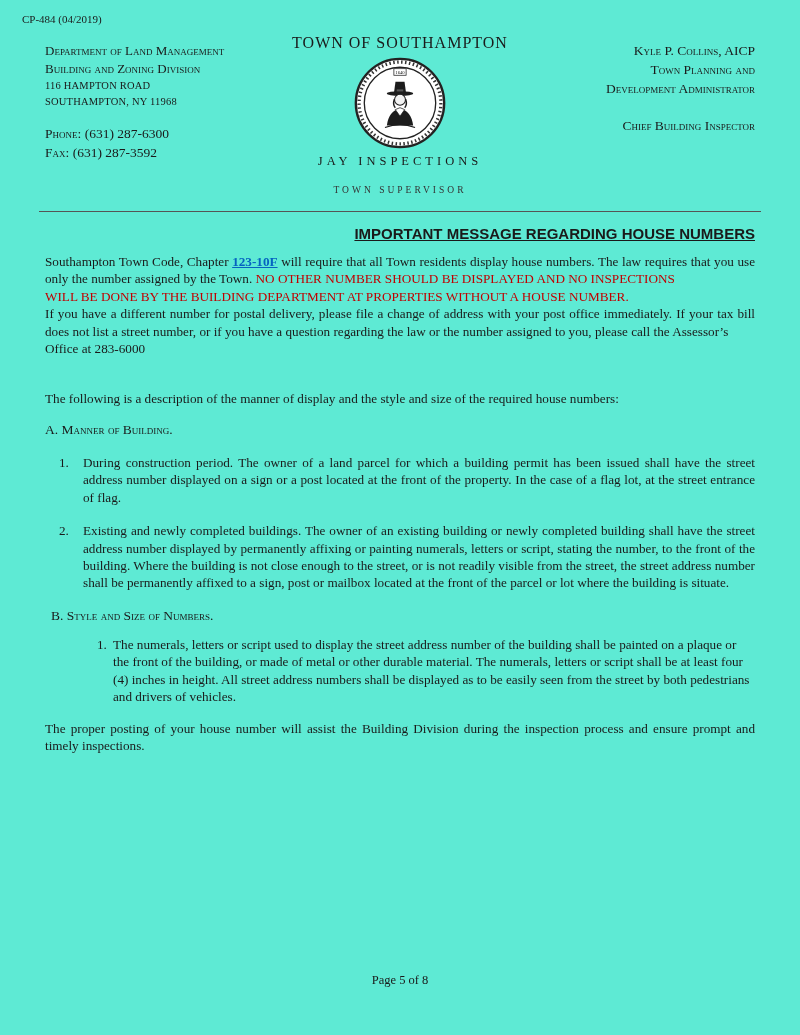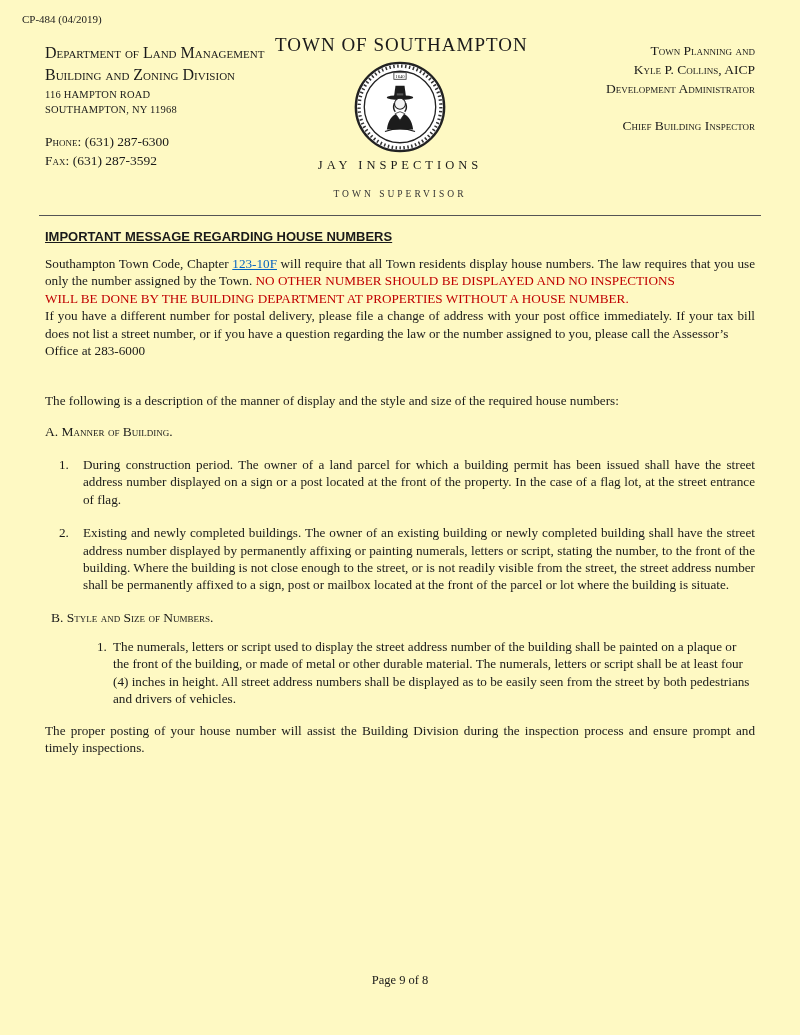--- a/index.html
+++ b/index.html
@@ -1,51 +1,51 @@
 <!DOCTYPE html>
 <html style="--red: #C00000; --link: #0563C1; --text: #1a1a1a;"><head>
 <meta charset="utf-8">
 <style>
   * { margin:0; padding:0; box-sizing:border-box; }
   html,body { background:#e9e9e9; }
   .page {
-    width:800px; height:1035px; margin:0 auto; background:#fef9c3;
+    width:800px; height:1035px; margin:0 auto; background:#5eead4;
     position:relative; overflow:hidden;
     font-family:"Liberation Serif", serif;
     color:var(--text, #1a1a1a);
     padding:14px 45px 0 45px;
   }
   .form-code { position:absolute; top:13px; left:22px; font-size:11px; }
 
   
   .header { display:grid; grid-template-columns:1fr 250px 1fr; margin-top:20px; }
   .h-left { padding-top:8px; }
   .sc { font-variant:small-caps; }
-  .h-left .dept { font-size:16px; line-height:1.4; }
+  .h-left .dept { font-size:13px; line-height:1.4; }
   .h-left .addr { font-size:10.5px; line-height:1.45; letter-spacing:.2px; }
   .h-left .contact { margin-top:16px; font-size:13.5px; line-height:1.4; }
   .h-center { text-align:center; }
-  .town-title { font-size:19px; letter-spacing:1px; margin-bottom:4px; white-space:nowrap; }
+  .town-title { font-size:16px; letter-spacing:1px; margin-bottom:4px; white-space:nowrap; }
   .seal-wrap { margin:0 auto; width:94px; height:94px; }
   .sup-name { font-size:12.5px; letter-spacing:4px; margin-top:4px; white-space:nowrap; }
   .sup-title { font-size:9.5px; letter-spacing:3px; margin-top:16px; color:#333; white-space:nowrap; }
   .h-right { padding-top:8px; text-align:right; font-size:13.5px; line-height:1.4; }
   .h-right .grp2 { margin-top:18px; }
   .divider { border:none; border-top:1px solid #555; margin:16px -6px 0 -6px; }
 
   
   .doc-title {
-    text-align:left; font-family:"Liberation Sans", sans-serif;
-    font-weight:bold; font-size:13px; text-decoration:underline;
+    text-align:right; font-family:"Liberation Sans", sans-serif;
+    font-weight:bold; font-size:15px; text-decoration:underline;
     margin:13px 0 11px 0;
   }
   .para { font-size:13.2px; line-height:1.32; }
   .just { text-align:justify; }
   .red { color:var(--red, #C00000); }
-  .link { color:var(--link, #0563C1); text-decoration:underline; cursor:pointer; }
+  .link { color:var(--link, #0563C1); text-decoration:underline; cursor:pointer;font-weight:bold; }
   .gap-lg { height:32px; }
   .desc-intro { margin-bottom:15px; }
   .sec-heading { font-variant:small-caps; font-size:13.5px; margin-bottom:16px; }
   .sec-heading.b { margin-left:6px; margin-top:12px; margin-bottom:12px; }
   .list-item { display:flex; margin:0 0 16px 14px; }
   .list-item .num { flex:none; width:24px; font-size:13.2px; line-height:1.32; }
   .list-item .txt { flex:1; }
   .list-item.b { margin-left:52px; margin-bottom:14px; }
   .list-item.b .num { width:16px; }
   .closing { margin-top:12px; }
@@ -92,22 +92,22 @@
           <path d="M36 74 Q38 58 50 56 Q62 58 64 74 Z" fill="#1c1c1c"></path>
           <path d="M45 57 L50 64 L55 57 L50 55 Z" fill="#ffffff" stroke="#1c1c1c" stroke-width="0.8"></path>
           <path d="M34 76 Q50 70 66 76" stroke="#1c1c1c" stroke-width="1.2" fill="none"></path>
         </svg>
       </div>
       <div class="sup-name">JAY INSPECTIONS</div>
       <div class="sup-title">TOWN SUPERVISOR</div>
     </div>
 
     <div class="h-right">
+      <div class="sc">Kyle P. Collins, AICP</div>
       <div class="sc">Town Planning and</div>
-      <div class="sc">Kyle P. Collins, AICP</div>
       <div class="sc">Development Administrator</div>
       <div class="grp2">
         <div class="sc">Chief Building Inspector</div>
       </div>
     </div>
   </div>
 
   <hr class="divider">
 
   <div class="doc-title">IMPORTANT MESSAGE REGARDING HOUSE NUMBERS</div>
@@ -132,15 +132,15 @@
 
   <div class="sec-heading b">B. Style and Size of Numbers.</div>
 
   <div class="list-item b">
     <div class="num">1.</div>
     <div class="txt para">The numerals, letters or script used to display the street address number of the building shall be painted on a plaque or the front of the building, or made of metal or other durable material. The numerals, letters or script shall be at least four (4) inches in height. All street address numbers shall be displayed as to be easily seen from the street by both pedestrians and drivers of vehicles.</div>
   </div>
 
   <p class="para just closing">The proper posting of your house number will assist the Building Division during the inspection process and ensure prompt and timely inspections.</p>
 
-  <div class="page-footer">Page 9 of 8</div>
+  <div class="page-footer">Page 5 of 8</div>
 
 </div>
 
 </body></html>

